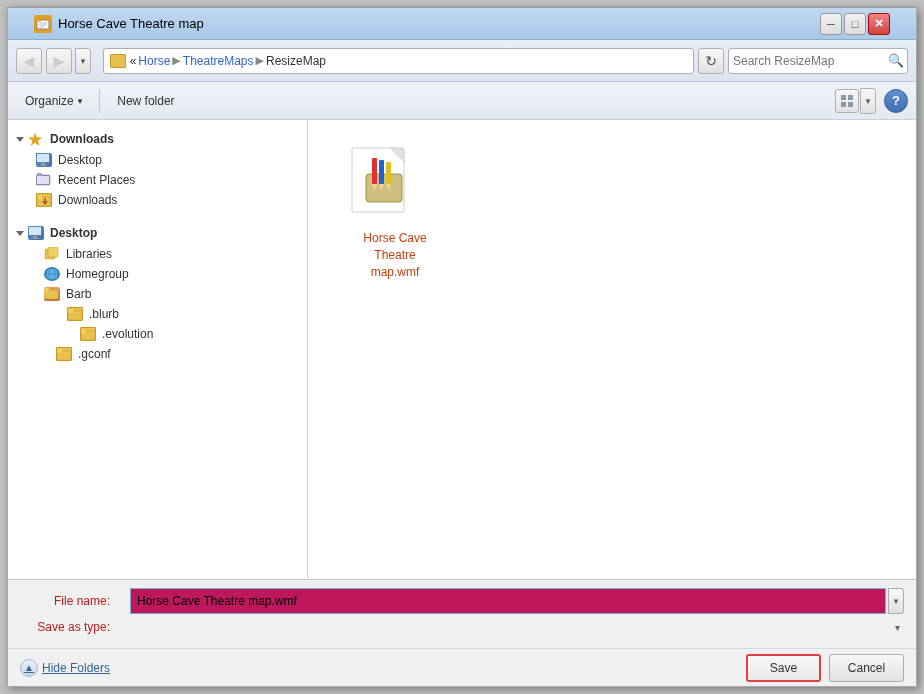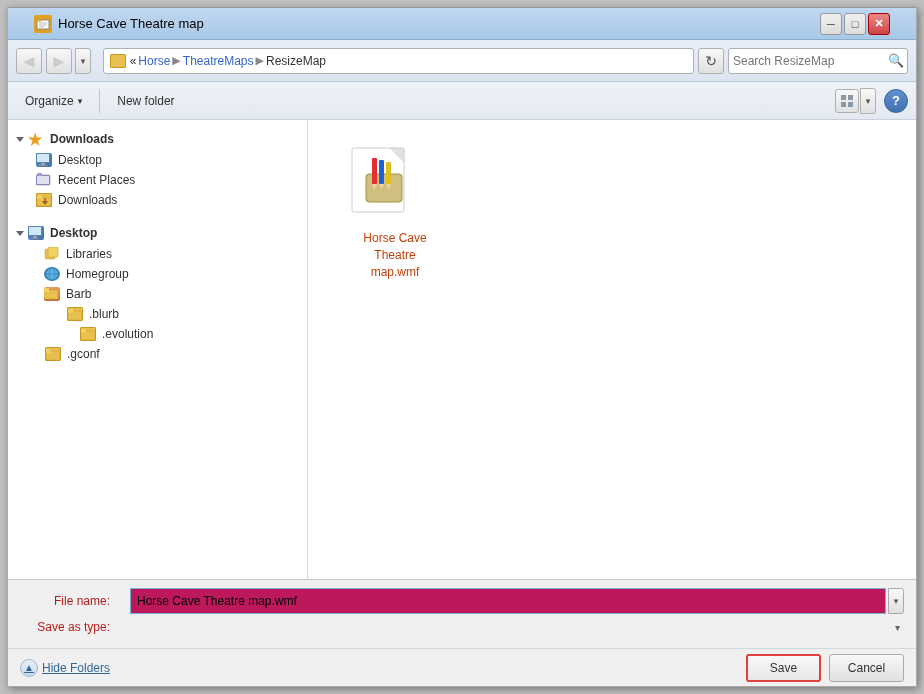--- a/index.html
+++ b/index.html
@@ -634,21 +634,21 @@
       </div>
       <div class="sidebar-item" style="padding-left:72px;">
         <div class="sidebar-item-icon icon-folder">
           <svg width="16" height="14" viewBox="0 0 16 14">
             <rect x="0" y="3" width="14" height="9" rx="1" fill="#e8c050" stroke="#c89820" stroke-width="0.5"></rect>
             <rect x="0" y="1" width="5" height="4" rx="1" fill="#f0d060"></rect>
           </svg>
         </div>
         <span>.evolution</span>
       </div>
-      <div class="sidebar-item" style="padding-left:37px;">
+      <div class="sidebar-item" style="padding-left:48px;">
         <div class="sidebar-item-icon icon-folder">
           <svg width="16" height="14" viewBox="0 0 16 14">
             <rect x="0" y="3" width="14" height="9" rx="1" fill="#e8c050" stroke="#c89820" stroke-width="0.5"></rect>
             <rect x="0" y="1" width="5" height="4" rx="1" fill="#f0d060"></rect>
           </svg>
         </div>
         <span>.gconf</span>
       </div>
     </div>
 

